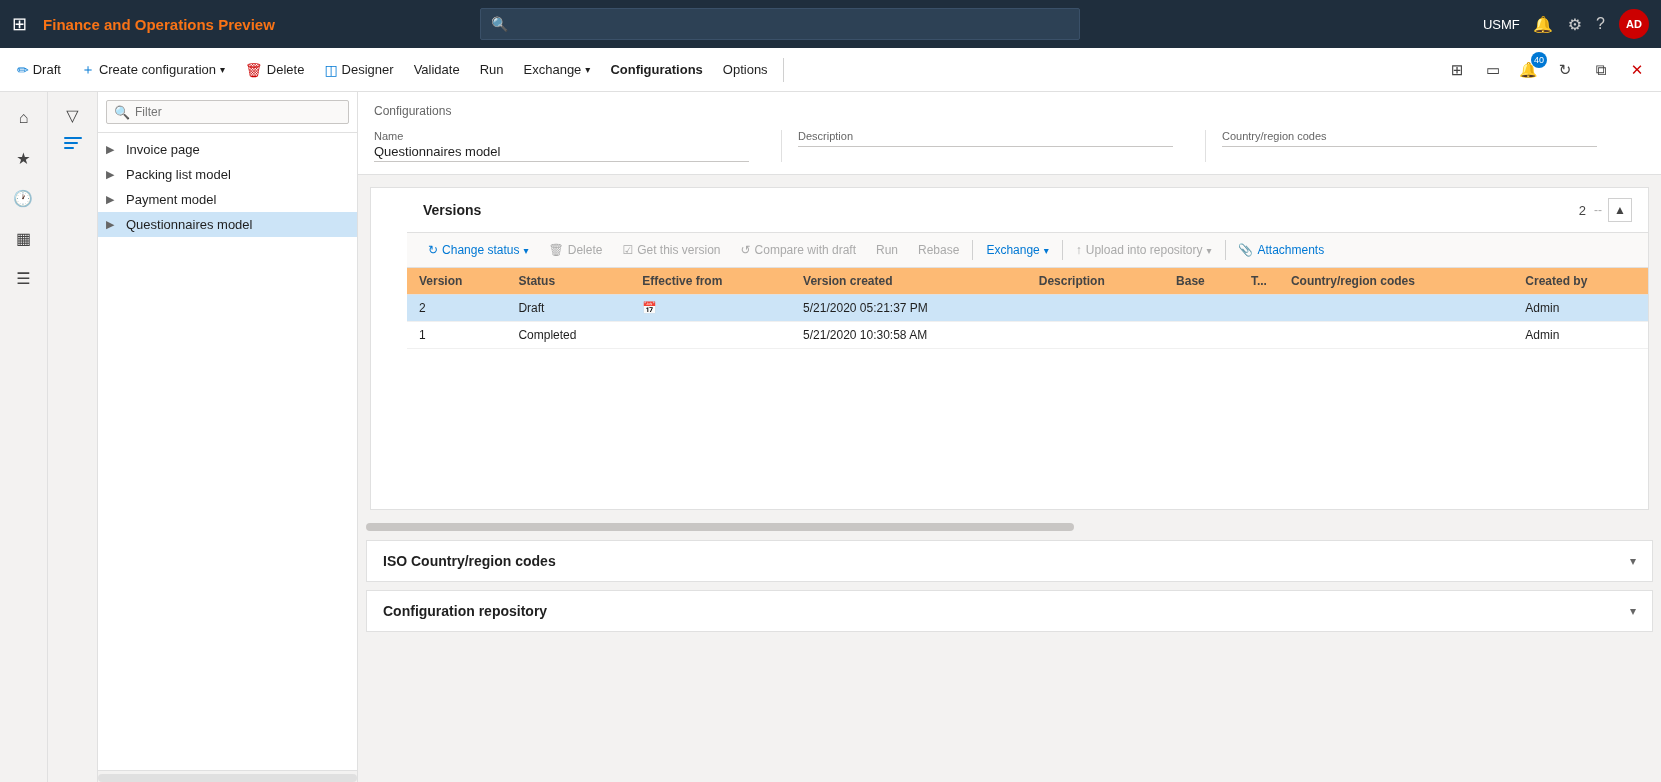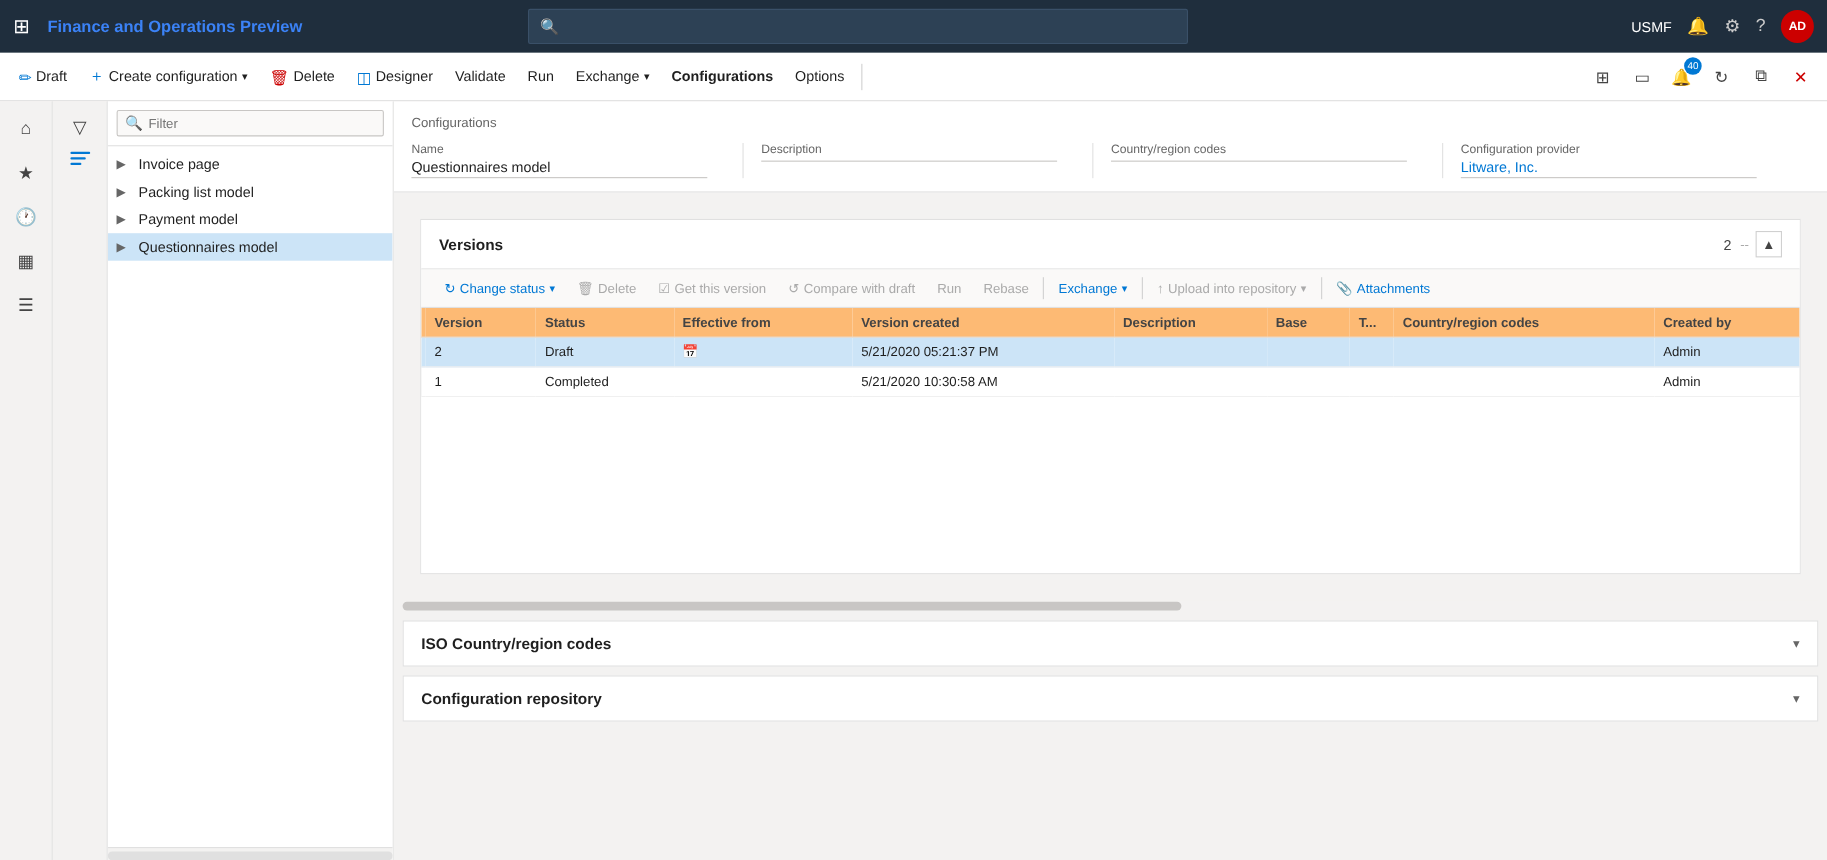--- a/index.html
+++ b/index.html
@@ -16,21 +16,21 @@
       gap: 8px;
     }
     .top-bar-waffle {
       font-size: 18px;
       cursor: pointer;
       margin-right: 8px;
     }
     .top-bar-title {
       font-size: 15px;
       font-weight: 600;
-      color: #3b82f6;
+      color: #f97316;
       white-space: nowrap;
     }
     .top-bar-search {
       flex: 1;
       max-width: 600px;
       margin: 0 auto;
       background: #2d4155;
       border: 1px solid #3a5068;
       border-radius: 2px;
       display: flex;
@@ -291,22 +291,23 @@
       color: #1f1f1f;
       border-bottom: 1px solid #c8c6c4;
       padding-bottom: 2px;
       min-width: 150px;
     }
     .config-field-value.link { color: #0078d4; cursor: pointer; }
 
     
     .section-card {
       background: #fff;
-      margin: 24px;
+      margin: 12px;
       border: 1px solid #e0e0e0;
+      padding-left: 36px;
     }
     .section-header {
       display: flex;
       align-items: center;
       padding: 10px 16px;
       border-bottom: 1px solid #e0e0e0;
       background: #fff;
     }
     .section-title {
       font-size: 14px;
@@ -568,24 +569,20 @@
           <div class="config-field-label">Name</div>
           <div class="config-field-value">Questionnaires model</div>
         </div>
         <div class="config-field">
           <div class="config-field-label">Description</div>
           <div class="config-field-value" style="min-width:200px;"></div>
         </div>
         <div class="config-field">
           <div class="config-field-label">Country/region codes</div>
           <div class="config-field-value" style="min-width:160px;"></div>
-        </div>
-        <div class="config-field">
-          <div class="config-field-label">Configuration provider</div>
-          <div class="config-field-value link">Litware, Inc.</div>
         </div>
       </div>
     </div>
 
     <div class="section-card">
       <div class="section-header">
         <span class="section-title">Versions</span>
         <span class="section-count">2</span>
         <span style="color:#aaa; margin-right:6px; font-size:12px;">--</span>
         <div class="section-nav">

